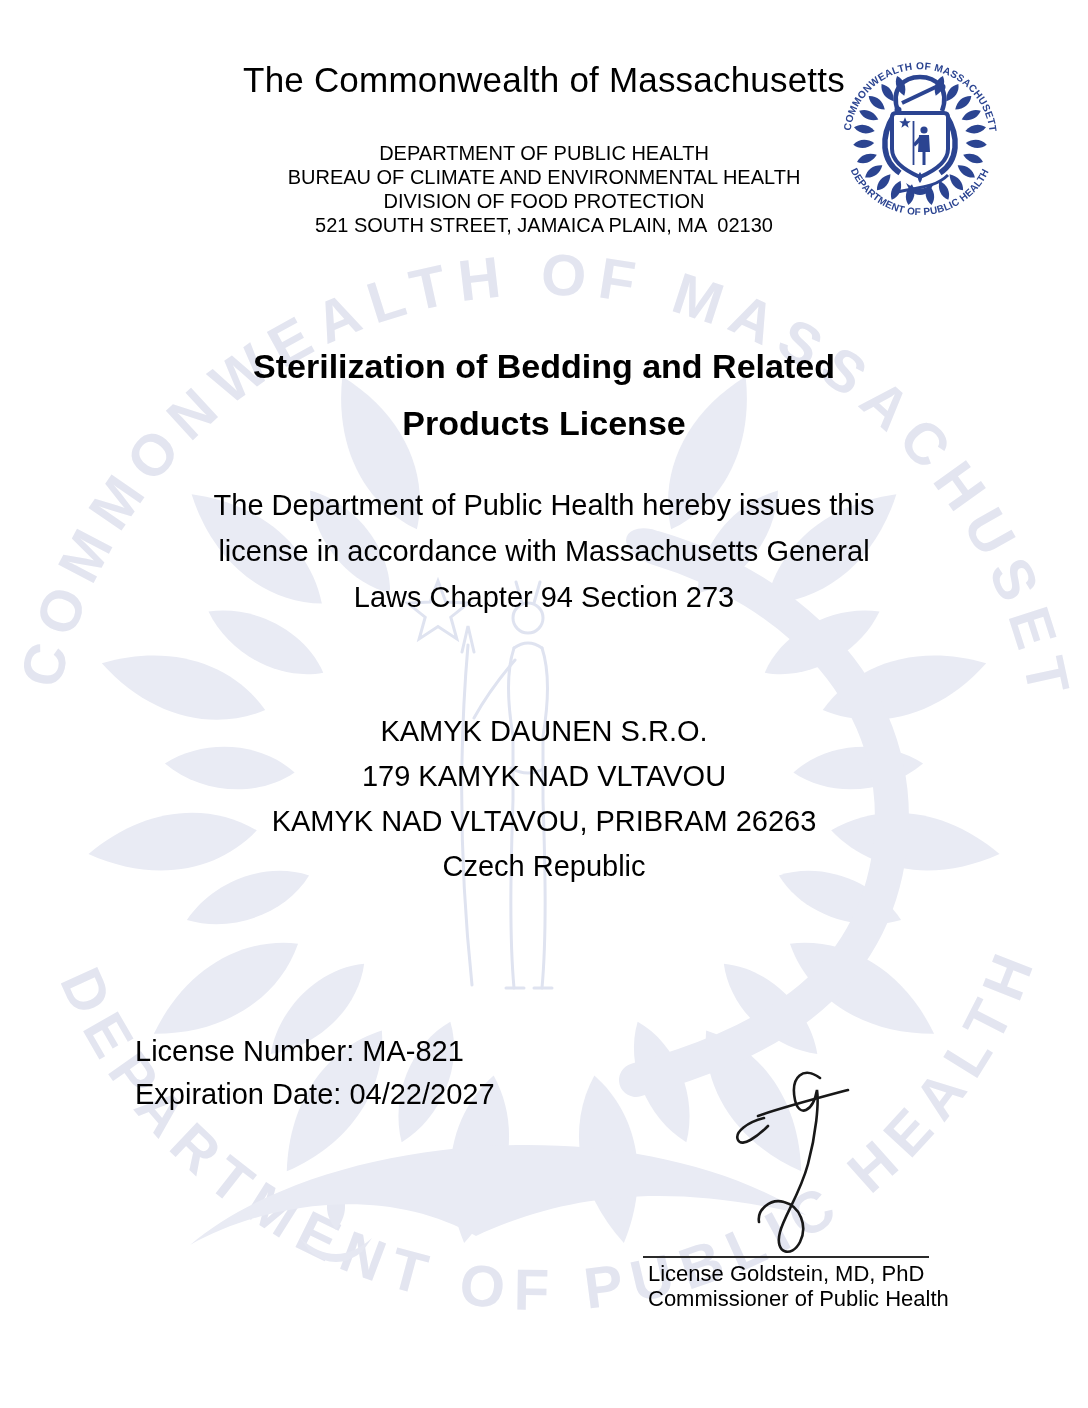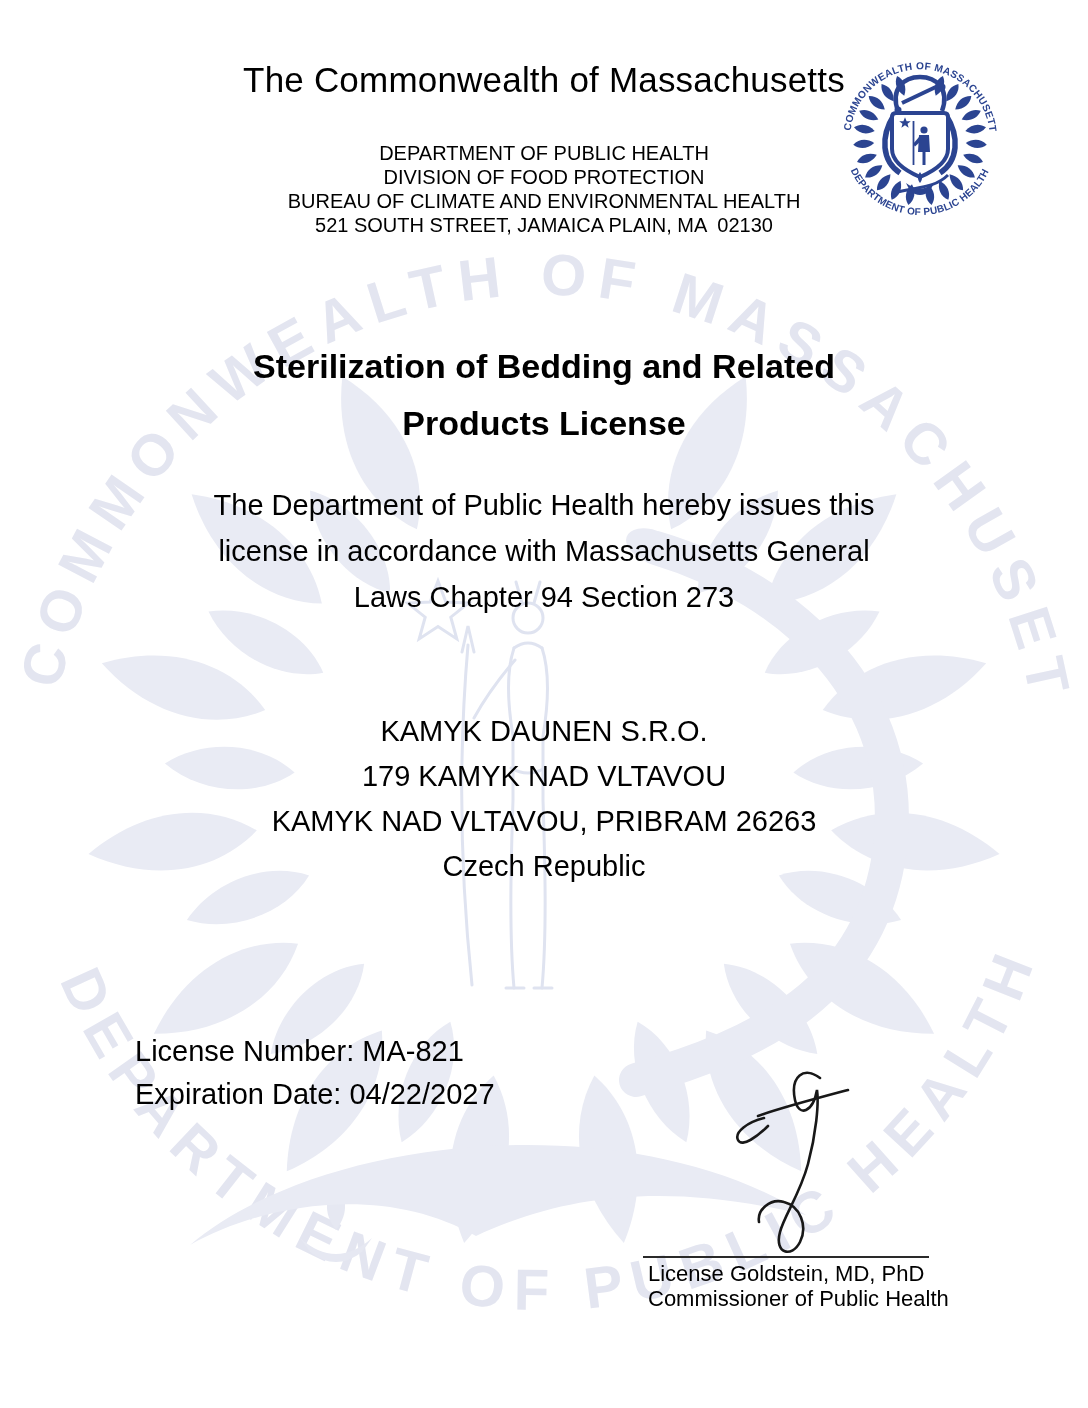--- a/index.html
+++ b/index.html
@@ -128,22 +128,22 @@
 
   <path d="M190,1245 C330,1128 640,1108 806,1215 C668,1182 566,1194 476,1236 C386,1184 266,1202 190,1245 Z" fill="#e9ebf4"></path>
 </svg>
 
 <div class="content">
 
   <div class="state-name">The Commonwealth of Massachusetts</div>
 
   <div class="agency">
     <div>DEPARTMENT OF PUBLIC HEALTH</div>
+    <div>BUREAU OF CLIMATE AND ENVIRONMENTAL HEALTH</div>
     <div>DIVISION OF FOOD PROTECTION</div>
-    <div>BUREAU OF CLIMATE AND ENVIRONMENTAL HEALTH</div>
     <div>521 SOUTH STREET, JAMAICA PLAIN, MA  02130</div>
   </div>
 
   <svg class="seal" viewBox="0 0 172 172" aria-hidden="true">
     <defs>
       <path id="s-arc-top" d="M 16.3 79.9 A 70 70 0 0 1 155.7 79.9" fill="none"></path>
       <path id="s-arc-bottom" d="M 16 115.7 A 76 76 0 0 0 156 115.7" fill="none"></path>
       <path id="s-leaf" d="M86,40 C91.5,33 91.5,25 86,19 C80.5,25 80.5,33 86,40 Z"></path>
     </defs>
 

